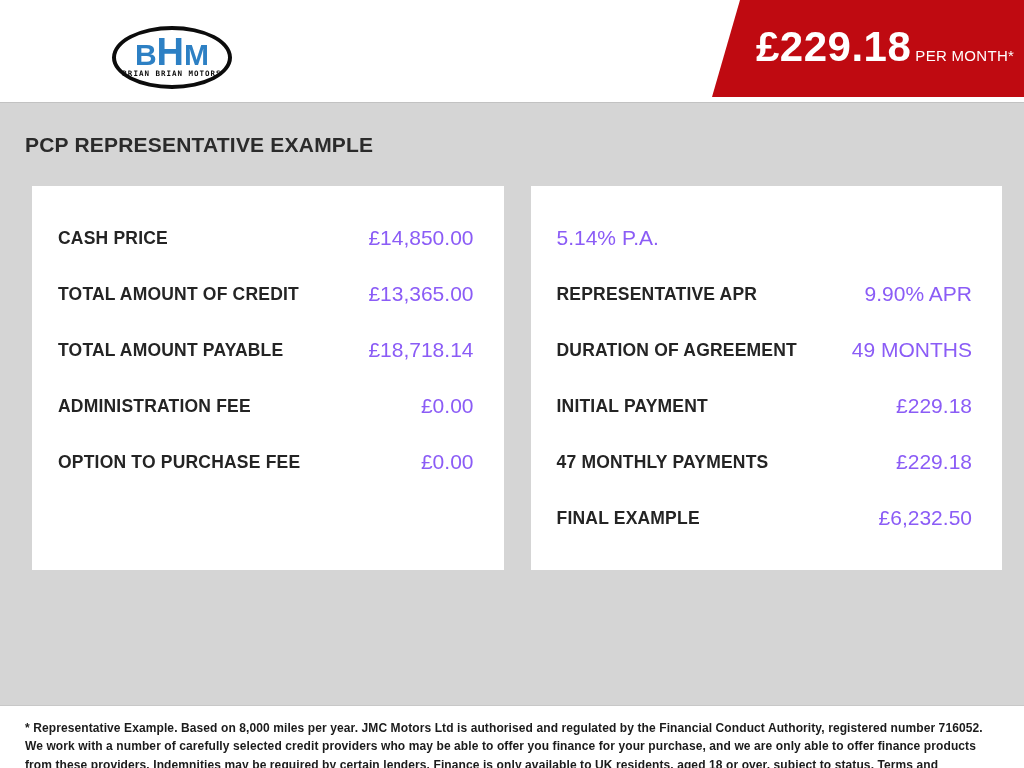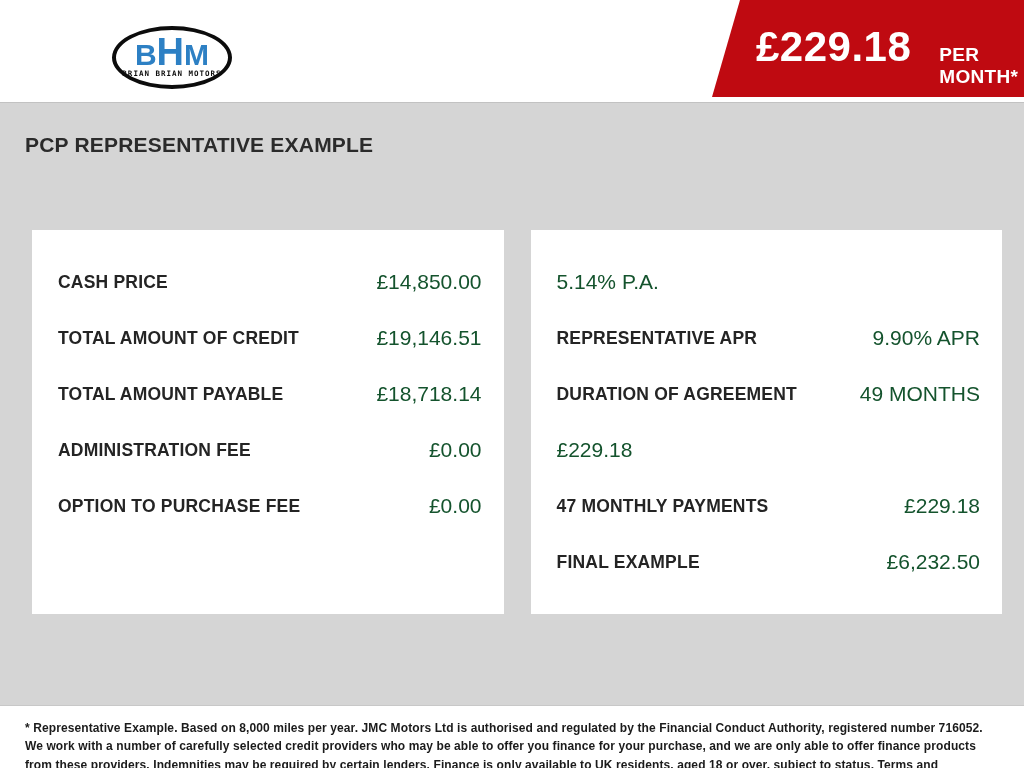--- a/index.html
+++ b/index.html
@@ -52,21 +52,21 @@
     height: 97px;
     background: #bf0a11;
     clip-path: polygon(28px 0, 100% 0, 100% 100%, 0 100%);
     display: flex;
     align-items: baseline;
     justify-content: flex-start;
     padding: 26px 0 0 44px;
     color: #ffffff;
   }
   .price-amount { font-size: 42px; font-weight: bold; line-height: 1; letter-spacing: 0.5px; }
-  .price-suffix { font-size: 19px; font-weight: bold; margin-left: 28px; letter-spacing: 0.3px; }
+  .price-suffix { font-size: 15px; font-weight: normal; margin-left: 4px; letter-spacing: 0.3px; }
 
   
   .example-section {
     height: 604px;
     background: #d5d5d5;
     border-top: 1px solid #c2c2c2;
     border-bottom: 1px solid #c8c8c8;
     padding: 30px 22px 0 25px;
     flex: 0 0 auto;
   }
@@ -78,40 +78,39 @@
   }
   .cards {
     display: flex;
     gap: 27px;
     margin-top: 29px;
     margin-left: 7px;
   }
   .card {
     flex: 1 1 0;
     background: #ffffff;
-    padding: 24px 22px 24px 26px;
+    padding: 24px 30px 24px 26px;
     height: 384px;
-    margin-top: 44px;
   }
   .finance-row {
     height: 56px;
     display: flex;
     align-items: center;
     justify-content: space-between;
   }
   .finance-label {
     font-size: 17.5px;
     font-weight: bold;
     color: #242424;
     letter-spacing: 0.2px;
     white-space: nowrap;
   }
   .finance-value {
     font-size: 21px;
-    color: #14532d;
+    color: #8b5cf6;
     white-space: nowrap;
     text-align: right;
   }
 
   
   .footnote {
     flex: 1 1 auto;
     background: #ffffff;
     padding: 13px 24px 0 25px;
   }
@@ -148,21 +147,21 @@
 
     <div class="cards">
 
       <div class="card">
         <div class="finance-row">
           <span class="finance-label">CASH PRICE</span>
           <span class="finance-value">£14,850.00</span>
         </div>
         <div class="finance-row">
           <span class="finance-label">TOTAL AMOUNT OF CREDIT</span>
-          <span class="finance-value">£19,146.51</span>
+          <span class="finance-value">£13,365.00</span>
         </div>
         <div class="finance-row">
           <span class="finance-label">TOTAL AMOUNT PAYABLE</span>
           <span class="finance-value">£18,718.14</span>
         </div>
         <div class="finance-row">
           <span class="finance-label">ADMINISTRATION FEE</span>
           <span class="finance-value">£0.00</span>
         </div>
         <div class="finance-row">
@@ -177,20 +176,21 @@
         </div>
         <div class="finance-row">
           <span class="finance-label">REPRESENTATIVE APR</span>
           <span class="finance-value">9.90% APR</span>
         </div>
         <div class="finance-row">
           <span class="finance-label">DURATION OF AGREEMENT</span>
           <span class="finance-value">49 MONTHS</span>
         </div>
         <div class="finance-row">
+          <span class="finance-label">INITIAL PAYMENT</span>
           <span class="finance-value">£229.18</span>
         </div>
         <div class="finance-row">
           <span class="finance-label">47 MONTHLY PAYMENTS</span>
           <span class="finance-value">£229.18</span>
         </div>
         <div class="finance-row">
           <span class="finance-label">FINAL EXAMPLE</span>
           <span class="finance-value">£6,232.50</span>
         </div>

